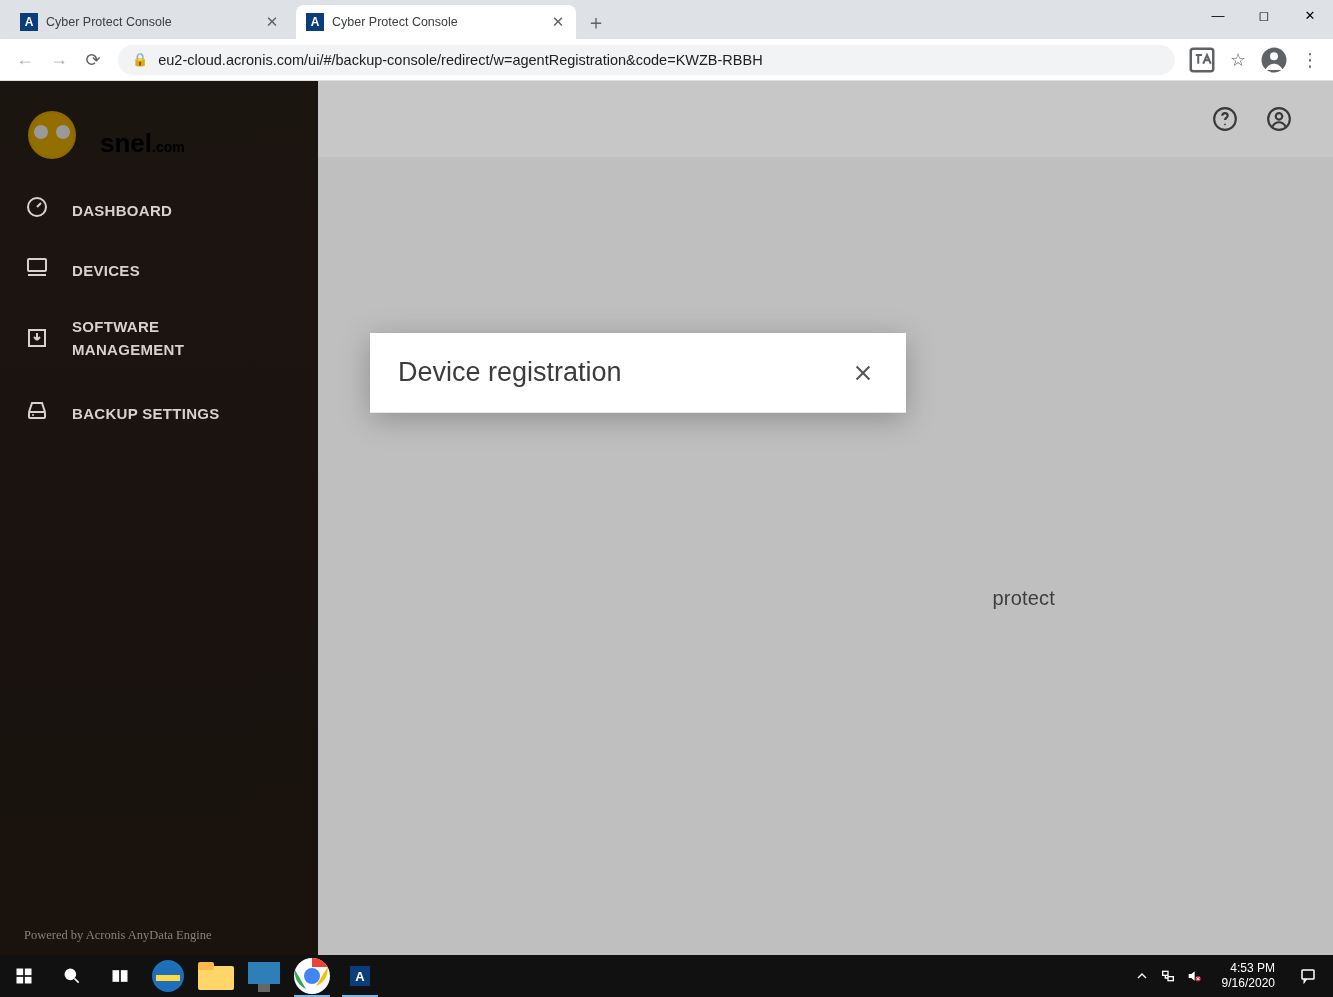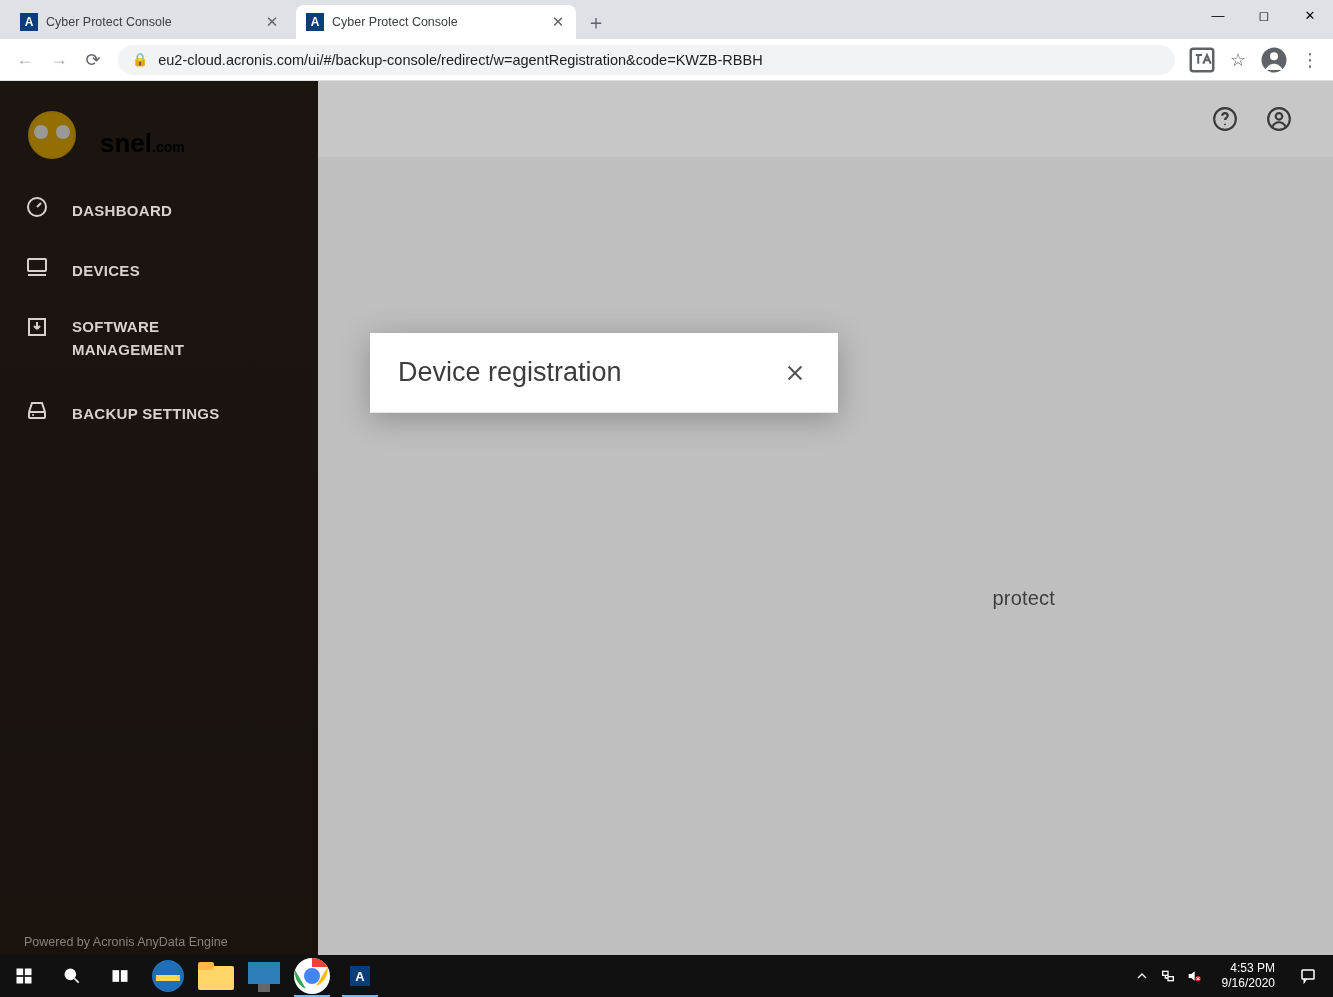--- a/index.html
+++ b/index.html
@@ -39,35 +39,35 @@
   .logo-bee { width:48px;height:48px; border-radius:50%; background:radial-gradient(circle,#f5b800 60%,#c98b00 100%); position:relative;}
   .logo-bee::before{content:""; position:absolute; top:14px; left:6px; width:14px;height:14px;border-radius:50%;background:#fff;}
   .logo-bee::after{content:""; position:absolute; top:14px; right:6px; width:14px;height:14px;border-radius:50%;background:#fff;}
   .logo-text { color:#000; font-weight:800; font-size:26px; }
   .logo-text .dotcom { font-size:14px; font-weight:600;}
   .sidebar-overlay{position:absolute;inset:0;background:rgba(0,0,0,0.40);} 
   .nav { position:relative; margin-top:18px;}
   .nav-item { display:flex; align-items:flex-end; gap:22px; padding:18px 24px; color:#d7d2cd; font-weight:700; font-size:15px; letter-spacing:.3px; cursor:pointer; }
   .nav-item .icon { width:26px; display:flex; justify-content:center; color:#d7d2cd;}
   .nav-item .icon svg{width:24px;height:24px;stroke:#d7d2cd;fill:none;stroke-width:2;}
-  .nav-item.multi { align-items:flex-start;}
+  .nav-item.multi { align-items:center;}
   .nav-item .label-multi { line-height:1.55;}
-  .sidebar-footer{ position:absolute; bottom:6px; left:24px; color:#8a817a; font-size:12.5px;}
+  .sidebar-footer{ position:absolute; bottom:12px; left:24px; color:#8a817a; font-size:12.5px;font-family:Liberation Serif, serif;}
 
   
   .app-topbar{ position:absolute; left:318px; top:0; right:0; height:76px; background:#c7c7c7; display:flex; align-items:center; justify-content:flex-end; gap:26px; padding-right:40px; color:#3a3a3a;}
   .top-icon{ width:28px;height:28px;display:flex;align-items:center;justify-content:center;cursor:pointer; }
   .top-icon svg{width:26px;height:26px;stroke:#3a3a3a;fill:none;stroke-width:2;}
 
   
   .main-area{ position:absolute; left:318px; top:76px; right:0; bottom:0; background:#bfbfbf; }
   .bg-word{ position:absolute; right:278px; top:430px; font-size:20px; color:#3e3e3e; letter-spacing:.2px;}
 
   
-  .modal{ position:absolute; left:370px; top:252px; width:468px; background:#f4f4f4; box-shadow:0 6px 30px rgba(0,0,0,.25); }
+  .modal{ position:absolute; left:370px; top:252px; width:536px; background:#f4f4f4; box-shadow:0 6px 30px rgba(0,0,0,.25); }
   .modal-header{ height:80px; background:#fff; display:flex; align-items:center; justify-content:space-between; padding:0 28px; border-bottom:1px solid #e7e7e7;}
   .modal-title{ font-size:27px; color:#3c3c3c; font-weight:400;}
   .modal-close{ width:30px;height:30px;display:flex;align-items:center;justify-content:center;cursor:pointer;color:#555; }
   .modal-close svg{width:22px;height:22px;stroke:#555;stroke-width:2.3;fill:none;}
   .modal-body{ padding:44px 28px 28px; text-align:center; background:#f4f4f4;}
   .check-circle{ width:64px;height:64px;border-radius:50%;background:#8bc34a;display:flex;align-items:center;justify-content:center;margin:0 auto 30px;}
   .check-circle svg{width:30px;height:30px;stroke:#fff;stroke-width:4;fill:none;}
   .success-title{ font-size:23px; color:#4a4a4a; margin-bottom:30px;}
   .success-msg{ font-size:17px; color:#8f8f8f; margin-bottom:40px;}
   .ok-btn{ width:100%; height:62px; background:#f4f4f4; border:2px solid #c62020; color:#2f2f2f; font-size:17px; font-weight:600; letter-spacing:.5px; cursor:pointer; }

